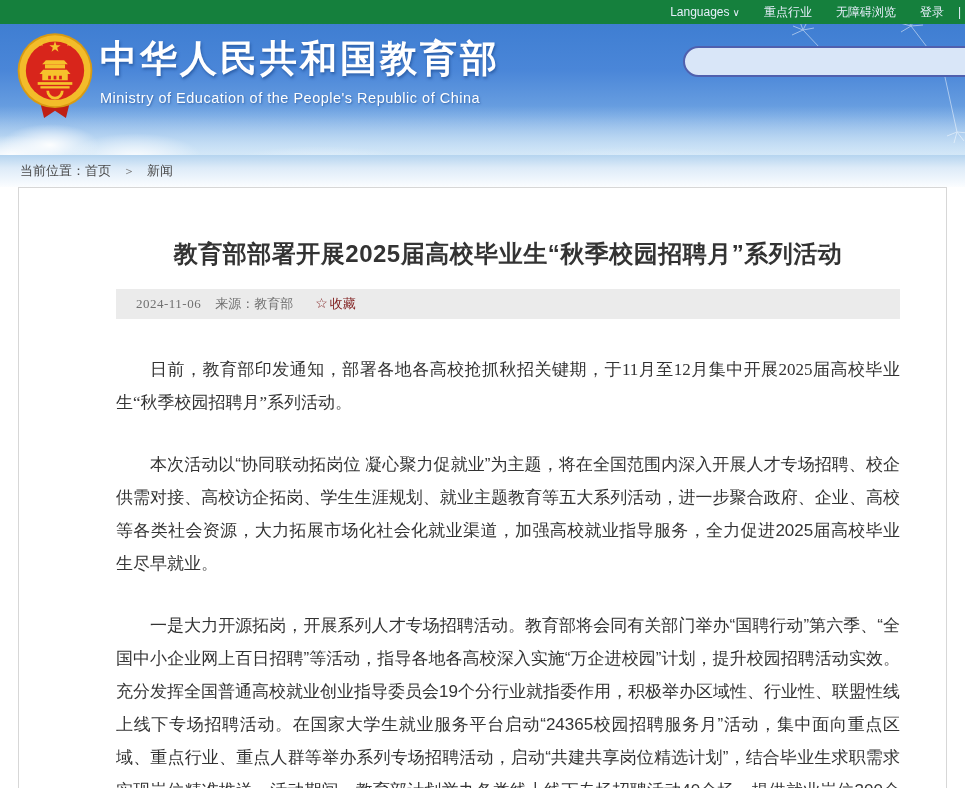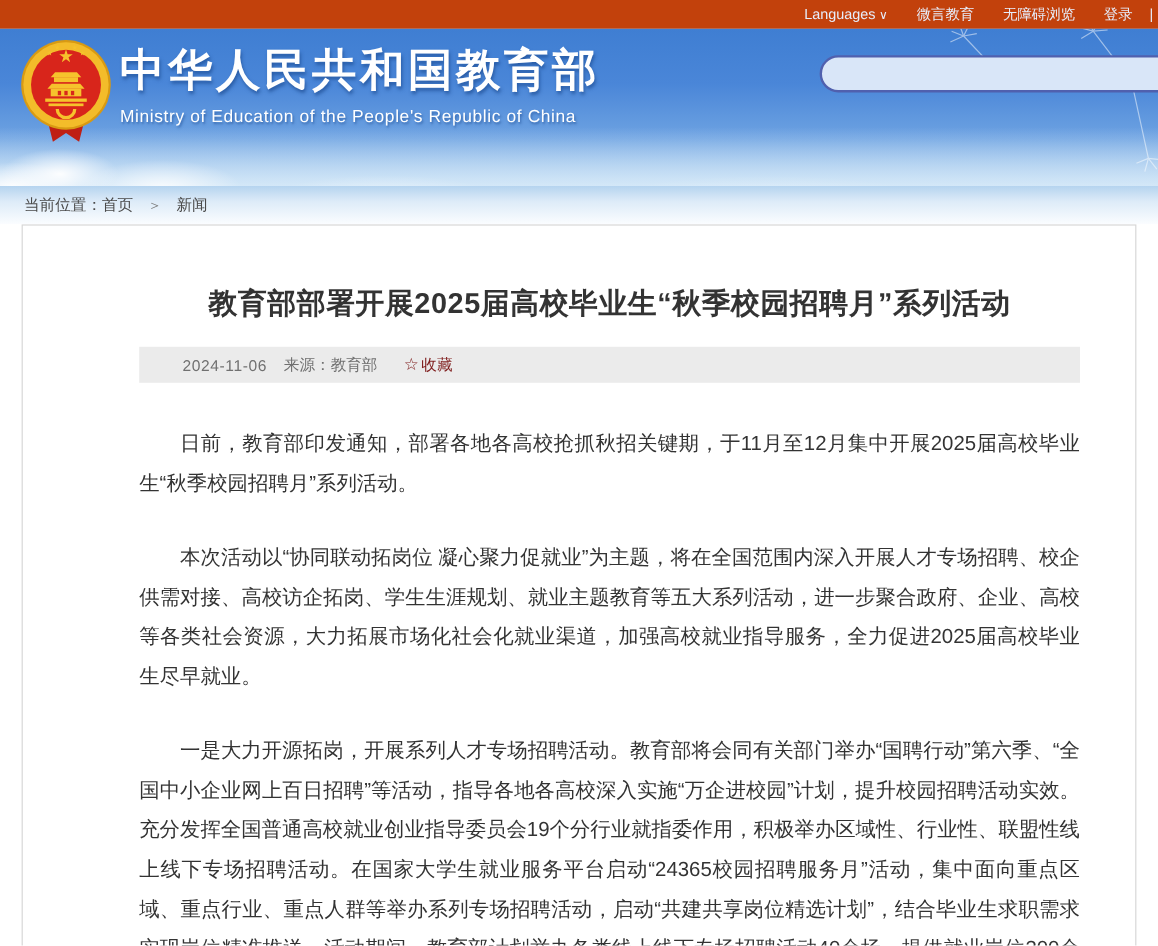--- a/index.html
+++ b/index.html
@@ -5,21 +5,21 @@
   * { margin:0; padding:0; box-sizing:border-box; }
   html,body { width:965px; }
   body {
     font-family: "Liberation Sans", "DejaVu Sans", sans-serif;
     background:#ffffff;
     width:965px; height:788px; overflow:hidden;
     position:relative;
   }
   
   .topbar {
-    height:24px; background:#c2410c;
+    height:24px; background:#15803d;
     display:flex; justify-content:flex-end; align-items:center;
     padding-right:4px;
   }
   .topbar a, .topbar .sep {
     color:#e7eefb; font-size:12px; text-decoration:none;
     margin-left:24px; white-space:nowrap; cursor:pointer;
   }
   .topbar .sep { margin-left:14px; cursor:default; }
   .topbar .caret { font-size:10px; margin-left:3px; }
   
@@ -71,38 +71,38 @@
     min-height:597px;
     padding:52px 46px 40px 97px;
   }
   .article-title {
     font-size:24px; font-weight:bold; color:#333333;
     text-align:center; line-height:28px; margin:0 0 21px 0;
     letter-spacing:.5px;
   }
   .meta-bar {
     height:30px; background:#ebebeb; color:#707070; font-size:13px;
-    display:flex; align-items:center; padding-left:36px;
+    display:flex; align-items:center; padding-left:20px;font-family:Liberation Serif, serif;
   }
   .meta-date { letter-spacing:.5px; }
   .meta-source { margin-left:14px; }
   .meta-fav { margin-left:22px; color:#7f1d1d; text-decoration:none; cursor:pointer; }
   .meta-fav .star { font-size:14px; margin-right:2px; }
   .article-body p {
     font-size:17px; color:#333333; line-height:33px;
     text-indent:2em; margin:0 0 29px 0; text-align:justify;
   }
-  .article-body p:first-of-type { margin-top:34px; }
+  .article-body p:first-of-type { margin-top:34px;font-family:Liberation Serif, serif; }
 </style>
 </head>
 <body>
 
 <div class="topbar">
   <a><span>Languages</span><span class="caret">∨</span></a>
-  <a>微言教育</a>
+  <a>重点行业</a>
   <a>无障碍浏览</a>
   <a>登录</a>
   <span class="sep">|</span>
 </div>
 
 <div class="hero">
   <div class="emblem">
     <svg viewBox="0 0 90 100" width="82" height="96">
       <defs>
         <path id="st" d="M0,-1 L0.588,0.809 L-0.951,-0.309 L0.951,-0.309 L-0.588,0.809 Z" fill="#f6c22c"></path>

